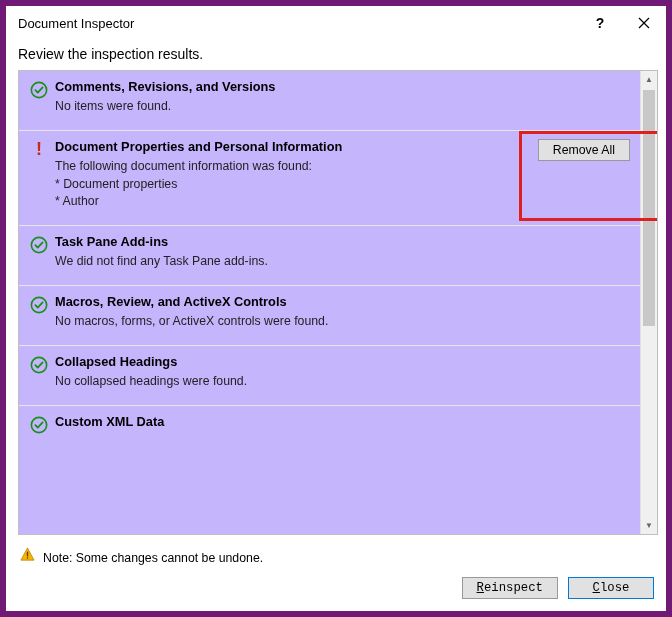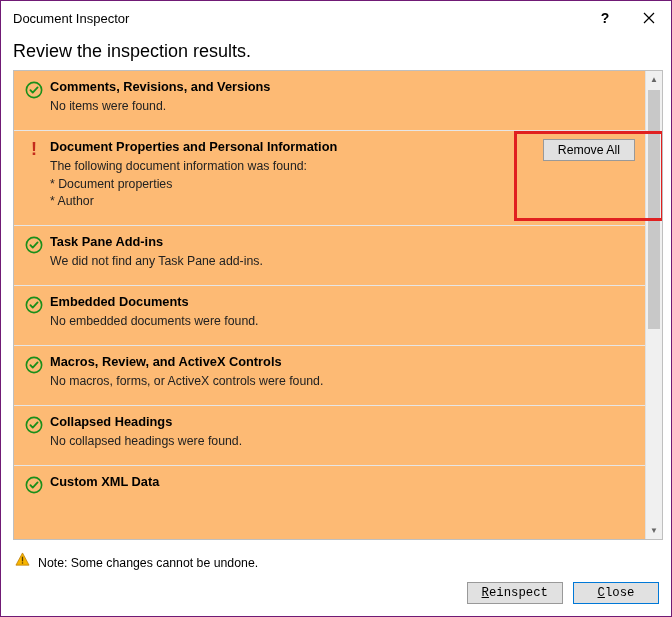--- a/index.html
+++ b/index.html
@@ -6,21 +6,21 @@
   body {
     margin: 0;
     font-family: "Segoe UI", Tahoma, sans-serif;
     font-size: 12.5px;
     background: #fff;
     color: #000;
   }
   .dialog {
     width: 672px;
     height: 617px;
-    border: 1px solid #701a75;
+    border: 6px solid #701a75;
     background: #fff;
     display: flex;
     flex-direction: column;
   }
   .titlebar {
     display: flex;
     align-items: center;
     height: 34px;
     padding: 0 0 0 12px;
   }
@@ -33,34 +33,34 @@
     height: 34px;
     display: flex;
     align-items: center;
     justify-content: center;
     font-size: 14px;
   }
   .titlebar .help { font-weight: bold; }
   .titlebar .close svg { width: 12px; height: 12px; }
   .subtitle {
     padding: 6px 12px 8px 12px;
-    font-size: 18px;
+    font-size: 14px;
   }
   .scroll-wrap {
     flex: 1;
     margin: 0 8px 0 12px;
     border: 1px solid #bfbfbf;
     position: relative;
     overflow: hidden;
     display: flex;
   }
   .list {
     flex: 1;
     overflow: hidden;
-    background: #fdba74;
+    background: #c4b5fd;
   }
   .item {
     display: flex;
     padding: 8px 10px 14px 8px;
     border-bottom: 1px solid #e6e6e6;
     align-items: flex-start;
   }
   .item:last-child { border-bottom: none; }
   .item .icon-col {
     width: 24px;
@@ -203,33 +203,20 @@
         <div class="item">
           <div class="icon-col">
             <span class="check-icon"><svg viewBox="0 0 20 20">
                 <circle cx="10" cy="10" r="8.5" fill="none" stroke="#1a8f1a" stroke-width="1.8"></circle>
                 <path d="M6 10.2 L8.6 12.8 L14 7.2" fill="none" stroke="#1a8f1a" stroke-width="2" stroke-linecap="round" stroke-linejoin="round"></path>
               </svg></span>
           </div>
           <div class="body-col">
             <div class="heading">Task Pane Add-ins</div>
             <div class="detail">We did not find any Task Pane add-ins.</div>
-          </div>
-          <div class="action-col"></div>
-        </div>
-        <div class="item">
-          <div class="icon-col">
-            <span class="check-icon"><svg viewBox="0 0 20 20">
-                <circle cx="10" cy="10" r="8.5" fill="none" stroke="#1a8f1a" stroke-width="1.8"></circle>
-                <path d="M6 10.2 L8.6 12.8 L14 7.2" fill="none" stroke="#1a8f1a" stroke-width="2" stroke-linecap="round" stroke-linejoin="round"></path>
-              </svg></span>
-          </div>
-          <div class="body-col">
-            <div class="heading">Embedded Documents</div>
-            <div class="detail">No embedded documents were found.</div>
           </div>
           <div class="action-col"></div>
         </div>
         <div class="item">
           <div class="icon-col">
             <span class="check-icon"><svg viewBox="0 0 20 20">
                 <circle cx="10" cy="10" r="8.5" fill="none" stroke="#1a8f1a" stroke-width="1.8"></circle>
                 <path d="M6 10.2 L8.6 12.8 L14 7.2" fill="none" stroke="#1a8f1a" stroke-width="2" stroke-linecap="round" stroke-linejoin="round"></path>
               </svg></span>
           </div>

